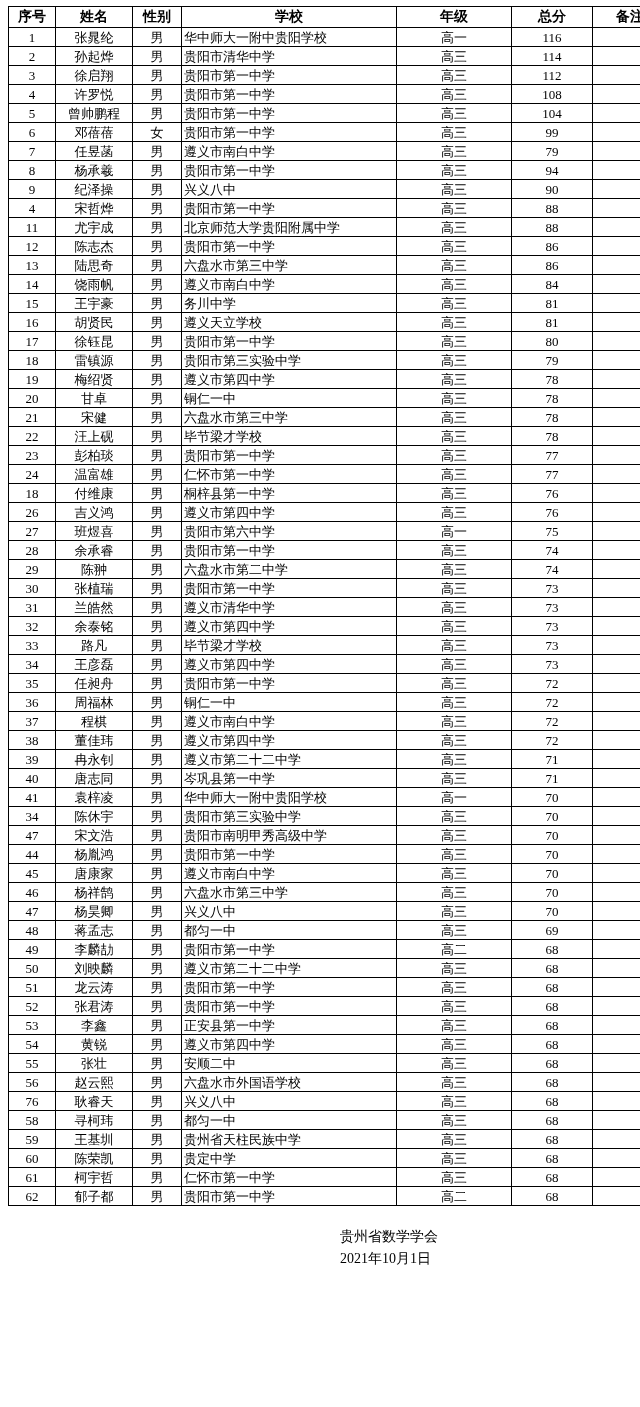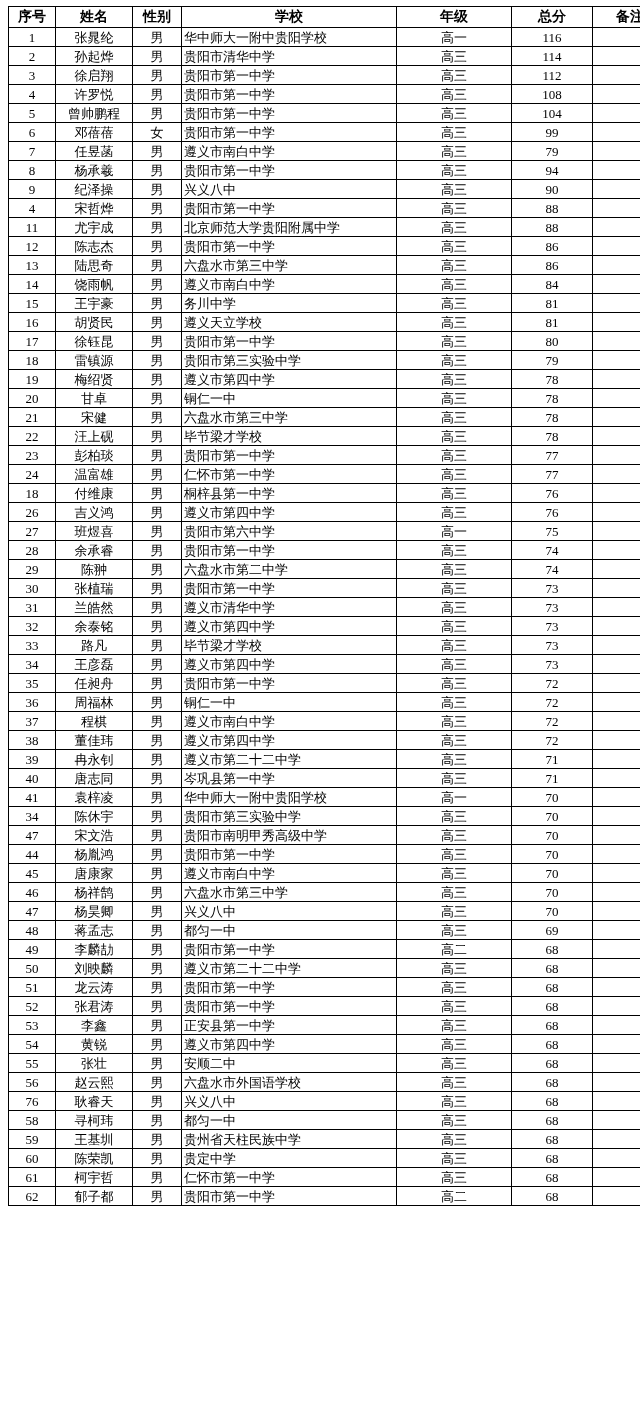--- a/index.html
+++ b/index.html
@@ -642,16 +642,18 @@
           <td class="c-school">贵阳市第一中学</td>
           <td class="c-grade">高二</td>
           <td class="c-score">68</td>
           <td class="c-note"></td>
         </tr>
       </tbody>
   </table>
 
   <div class="footer-wrap">
     <div class="footer-block">
+      <div>贵州省数学学会</div>
+      <div>2021年10月1日</div>
     </div>
   </div>
 
 </div>
 
 </body></html>

